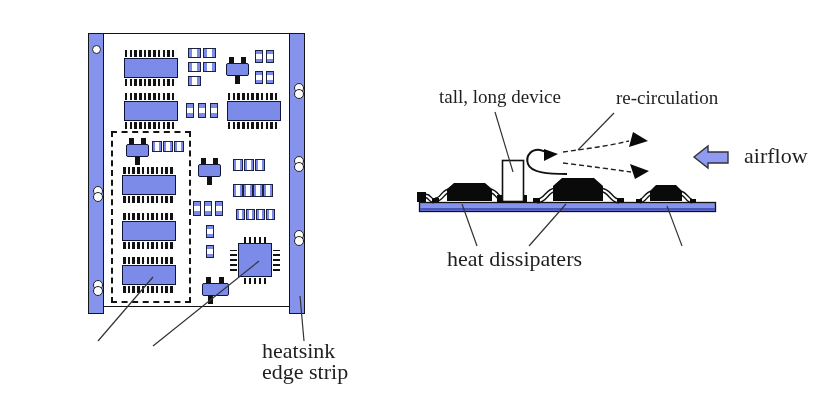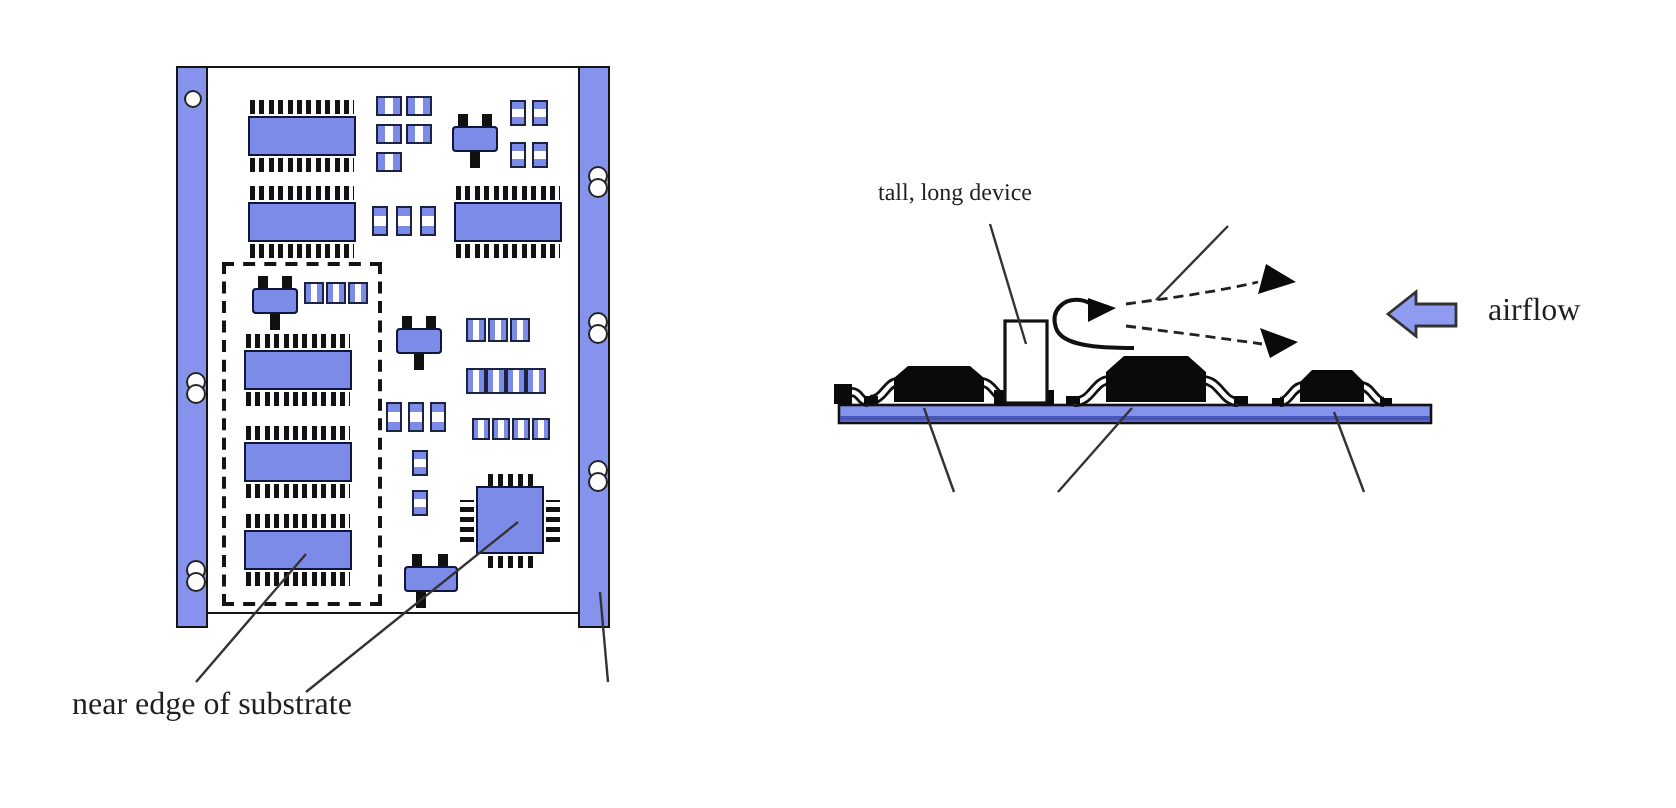--- a/index.html
+++ b/index.html
@@ -40,23 +40,23 @@
   .tr .tp{position:absolute;top:0;width:5px;height:8px;background:#111}
   .tr .tb{position:absolute;top:6px;left:0;right:0;height:13px;background:var(--comp);border:1.5px solid #10163a;border-radius:2px}
   .tr .tpb{position:absolute;bottom:0;left:9px;width:5px;height:8px;background:#111}
 
   .qfp{position:absolute;left:230px;top:237px;width:50px;height:47px}
   .qfp .qb{position:absolute;left:8px;top:6px;width:34px;height:34px;background:var(--comp);border:1.6px solid #10163a}
   .qfp .qh{position:absolute;left:14px;width:23px;height:6px;background:repeating-linear-gradient(90deg,#111 0 2.4px,rgba(0,0,0,0) 2.4px 5px)}
   .qfp .qv{position:absolute;top:13px;width:7px;height:21px;background:repeating-linear-gradient(0deg,#111 0 2.4px,rgba(0,0,0,0) 2.4px 5px)}
 
   
-  .lbl{position:absolute;white-space:nowrap;line-height:21px;font-size:16px;color:var(--label)}
+  .lbl{position:absolute;white-space:nowrap;line-height:21px;font-size:22px;color:var(--label)}
   .lbl .ln{display:block}
-  .lbl-small{font-size:12px}
+  .lbl-small{font-size:19px}
 
   
   .overlay{position:absolute;left:0;top:0;width:838px;height:404px;pointer-events:none}
 </style>
 </head>
 <body>
 
 <div class="canvas">
 
   <div class="board"></div>
@@ -243,18 +243,23 @@
     <polygon points="694,157 708,146 708,152 728,152 728,163 708,163 708,168" fill="var(--arrow)" stroke="#333" stroke-width="1.4"></polygon>
 
     <line x1="495" y1="112" x2="513" y2="172" stroke="#333" stroke-width="1.2"></line>
     <line x1="614" y1="113" x2="578" y2="150" stroke="#333" stroke-width="1.2"></line>
     <line x1="462" y1="204" x2="477" y2="246" stroke="#333" stroke-width="1.2"></line>
     <line x1="566" y1="204" x2="529" y2="246" stroke="#333" stroke-width="1.2"></line>
     <line x1="667" y1="206" x2="682" y2="246" stroke="#333" stroke-width="1.2"></line>
   </svg>
 
   <div class="lbl" style="left:36px;top:342px">
-    <span class="ln">near edge of substrate</span>
+  </div>
+  <div class="lbl" style="left:262px;top:340px">
+    <span class="ln">heatsink</span>
+    <span class="ln">edge strip</span>
   </div>
   <div class="lbl lbl-small" style="left:439px;top:86px">tall, long device</div>
+  <div class="lbl lbl-small" style="left:616px;top:87px">re-circulation</div>
   <div class="lbl" style="left:744px;top:145px">airflow</div>
+  <div class="lbl" style="left:447px;top:248px">heat dissipaters</div>
 
 </div>
 
 </body></html>

